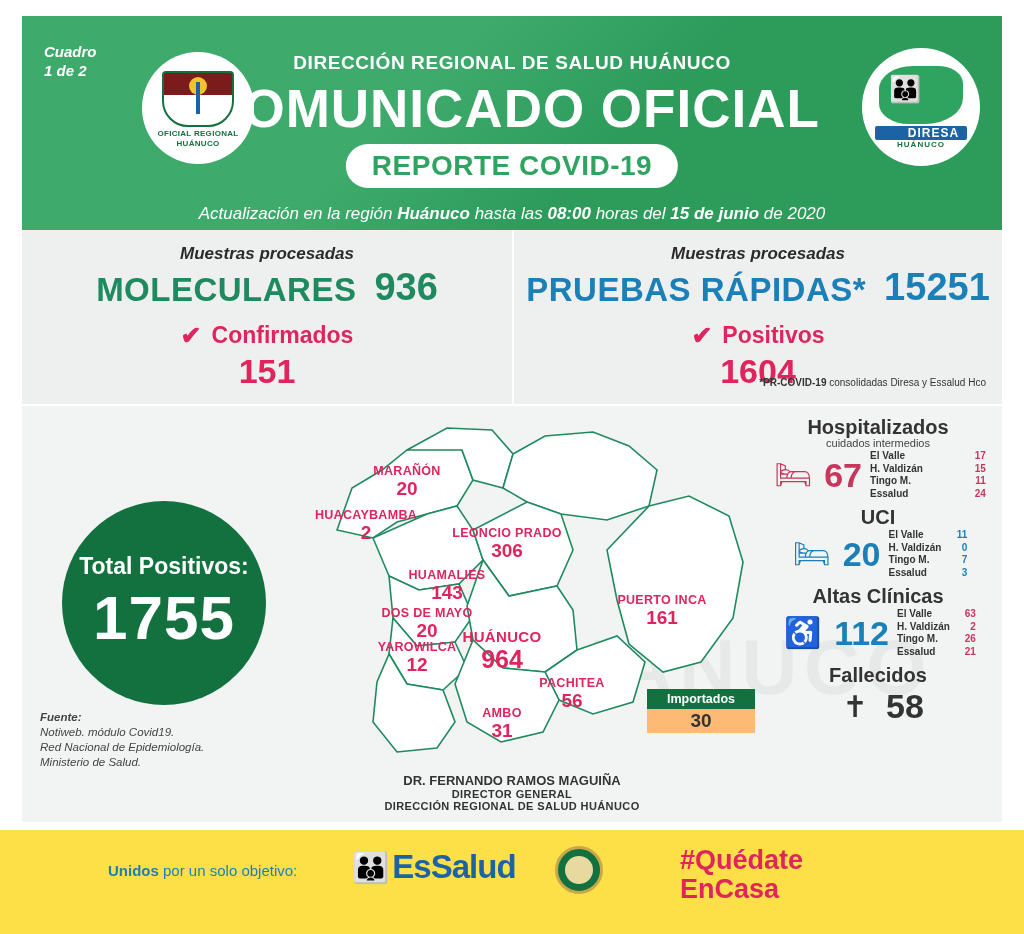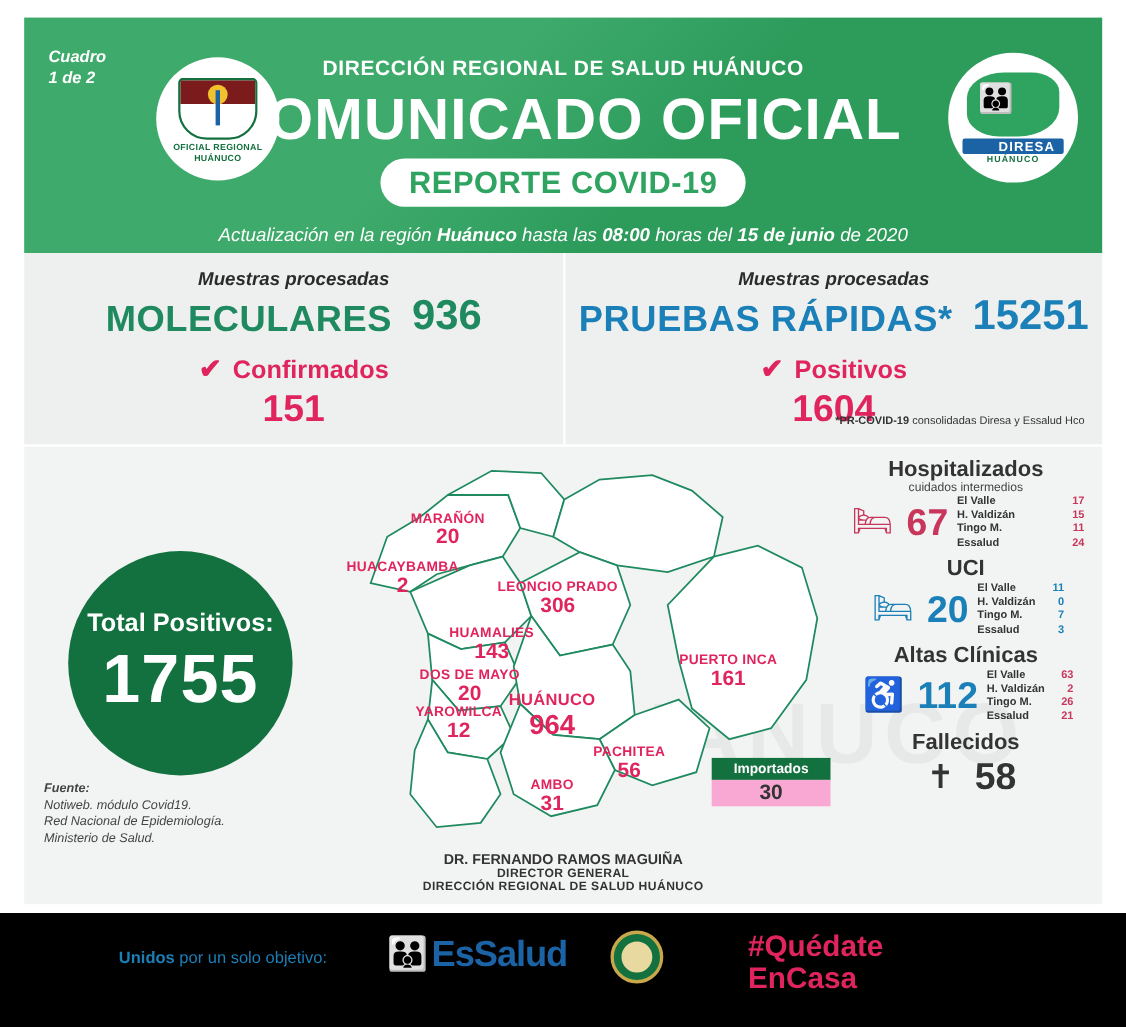--- a/index.html
+++ b/index.html
@@ -144,21 +144,21 @@
   .prov .pv { font-size:19px; font-weight:bold; }
   .prov.big .pn { font-size:15px; }
   .prov.big .pv { font-size:25px; }
 
   .imported {
     position:absolute; left:625px; top:283px; width:108px; text-align:center;
   }
   .imported .ih {
     background:#12713f; color:#fff; font-size:12.5px; font-weight:bold; padding:3px 0;
   }
-  .imported .iv { background:#f9a8d4; color:#333; font-size:19px; font-weight:bold; padding:1px 0;}
+  .imported .iv { background:#fdba74; color:#333; font-size:19px; font-weight:bold; padding:1px 0;}
 
   
   .panel { position:absolute; right:10px; top:10px; width:228px; }
   .blk { margin-bottom: 6px; }
   .blk-title { text-align:center; font-size:20px; font-weight:bold; color:#333; line-height:22px;}
   .blk-sub { text-align:center; font-size:11px; color:#444; margin-top:-1px;}
   .blk-body { display:flex; align-items:center; justify-content:center; gap:8px; margin-top:1px;}
   .blk-icon { width:46px; text-align:center; font-size:30px; line-height:30px; }
   .ic-bed { color:#c8365c; }
   .ic-uci { color:#1b7fb8; }
@@ -173,21 +173,21 @@
   .n-fall { color:#333; }
   .brk { font-size:10px; line-height:12.5px; }
   .brk .r { display:flex; justify-content:space-between; gap:8px; }
   .brk .k { font-weight:bold; color:#333; white-space:nowrap; }
   .brk .v { font-weight:bold; min-width:18px; text-align:right; }
   .v-bed { color:#c8365c;margin-left:37px; }
   .v-uci { color:#1b7fb8; }
   .v-alta { color:#c8365c; }
 
   
-  .footer { position:absolute; left:0; top:830px; width:1024px; height:104px; background:#000000; }
+  .footer { position:absolute; left:0; top:830px; width:1024px; height:104px; background:#fde047; }
   .f-unidos { position:absolute; left:108px; top:32px; font-size:15px; color:#1b7fb8; }
   .f-unidos b { font-weight:bold; }
   .f-essalud { position:absolute; left:352px; top:18px; display:flex; align-items:center; gap:6px;}
   .f-essalud .fam2 { color:#1b7fb8; font-size:30px; letter-spacing:-3px; }
   .f-essalud .etxt { color:#1b63a5; font-size:33px; font-weight:bold; letter-spacing:-1px;}
   .f-seal {
     position:absolute; left:555px; top:16px; width:48px; height:48px; border-radius:50%;
     background:#12713f; border:3px solid #c8a84a;
   }
   .f-seal .inner{ position:absolute; inset:7px; border-radius:50%; background:#e8d9a0;}

